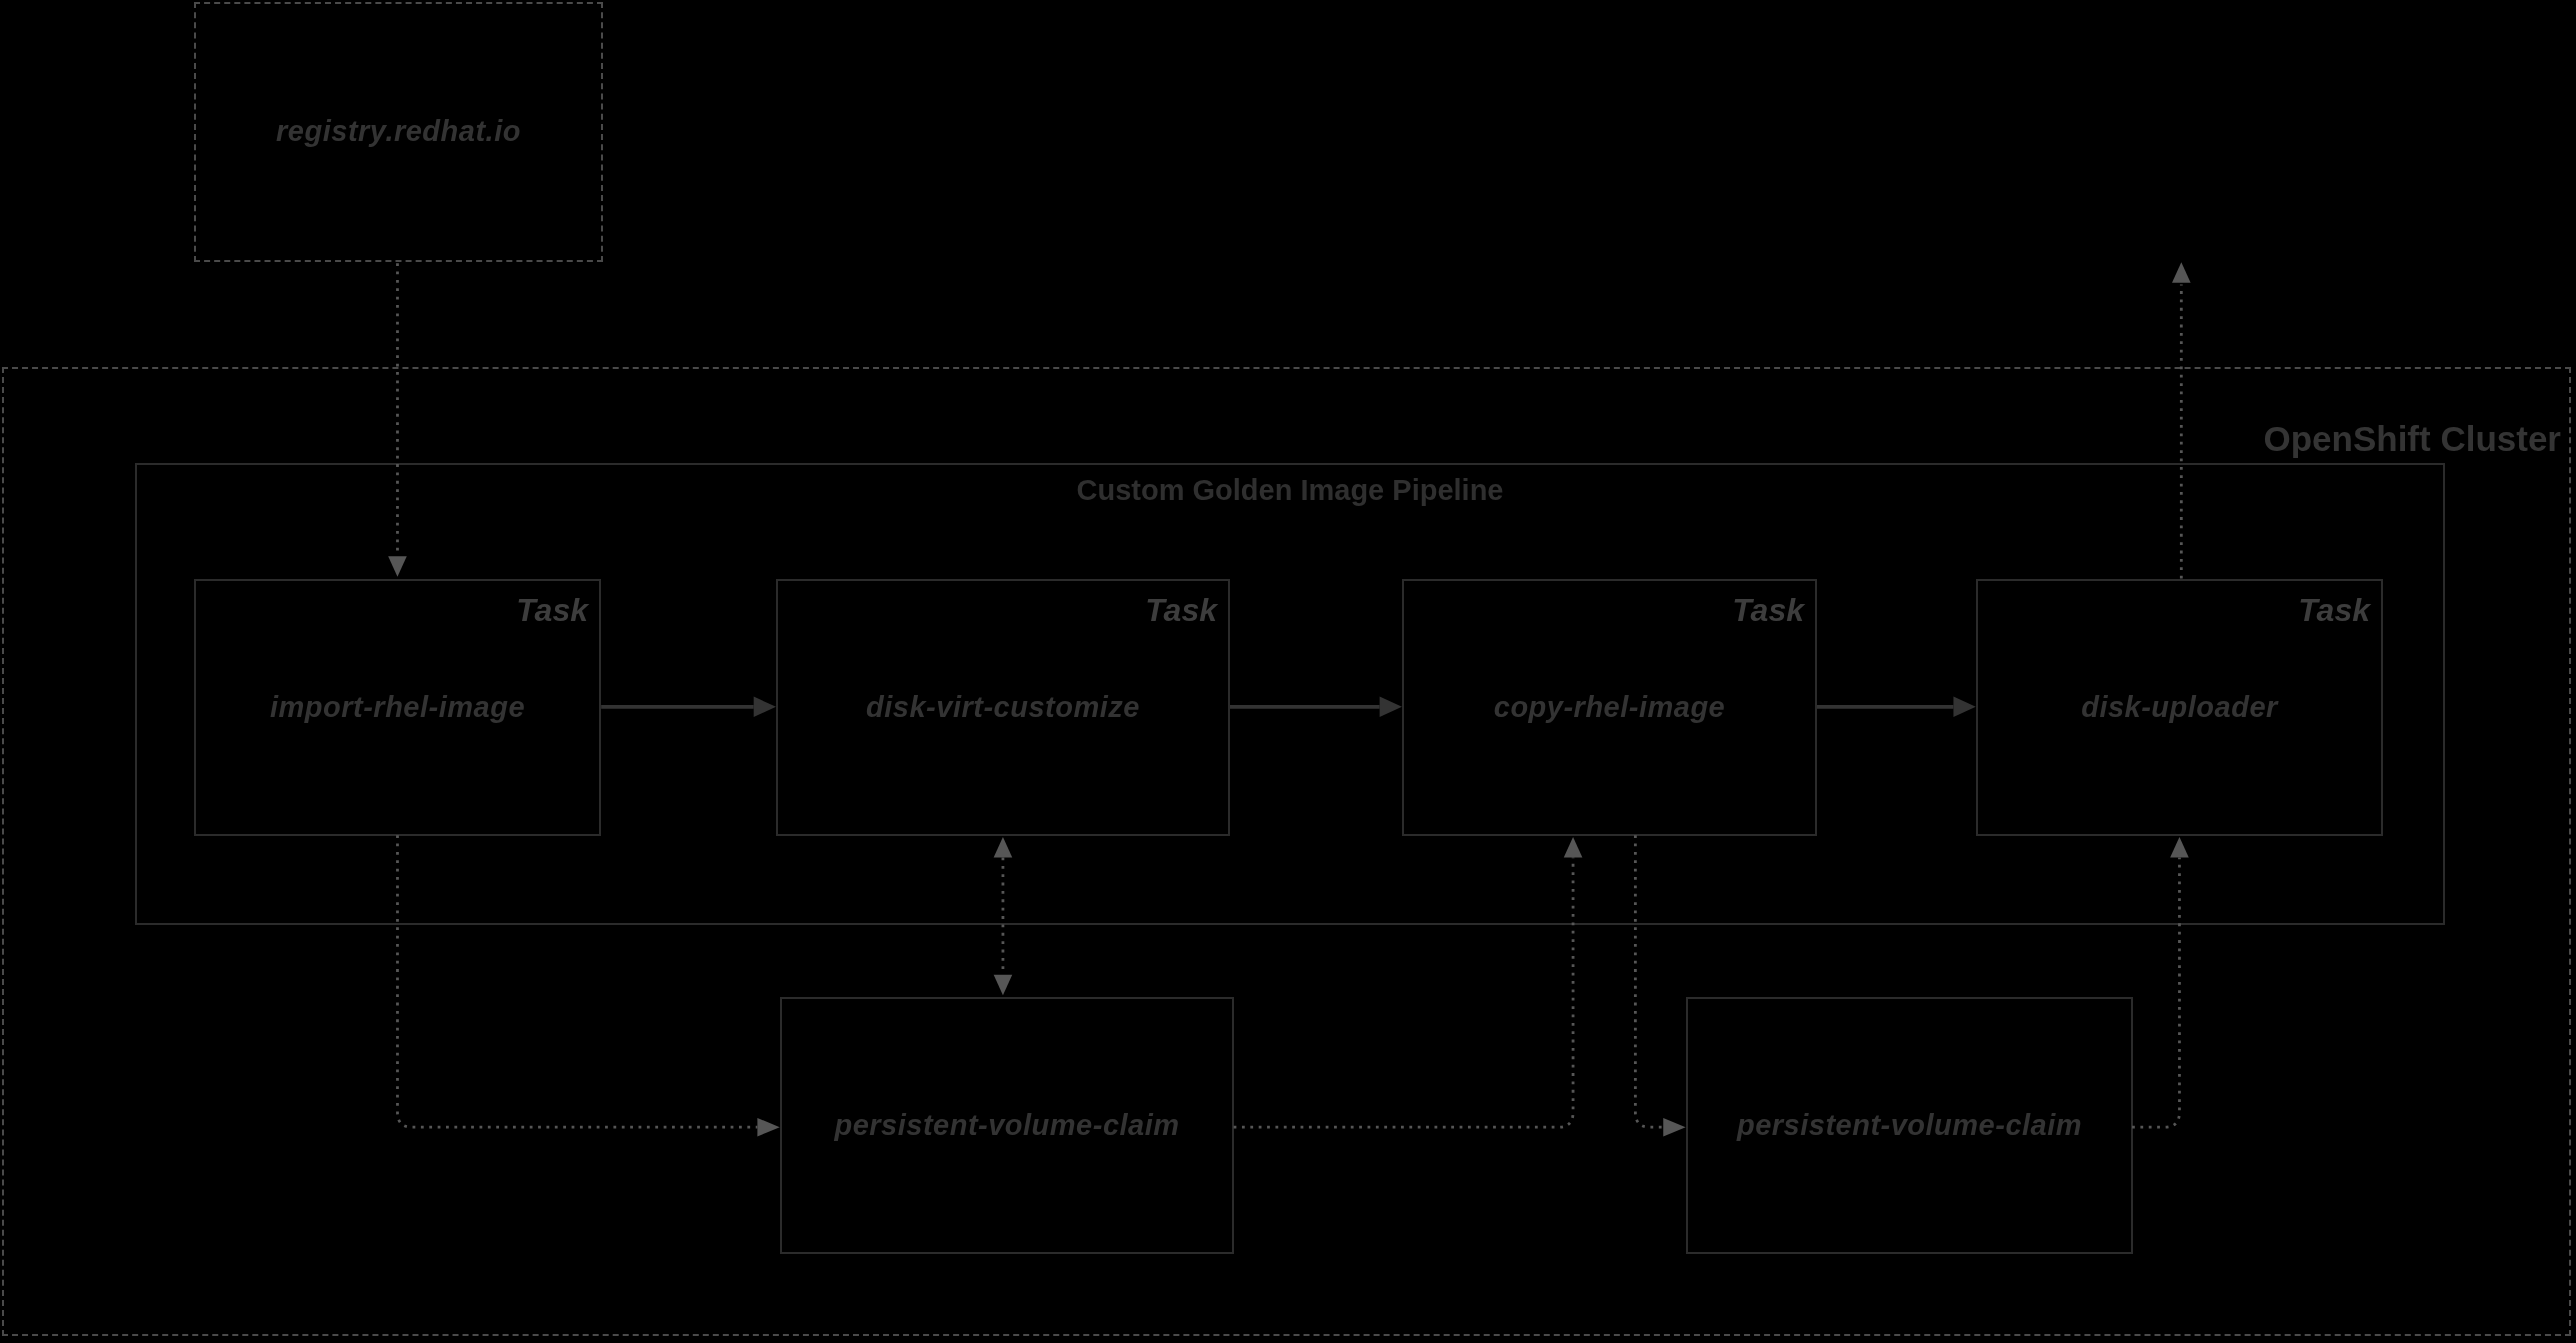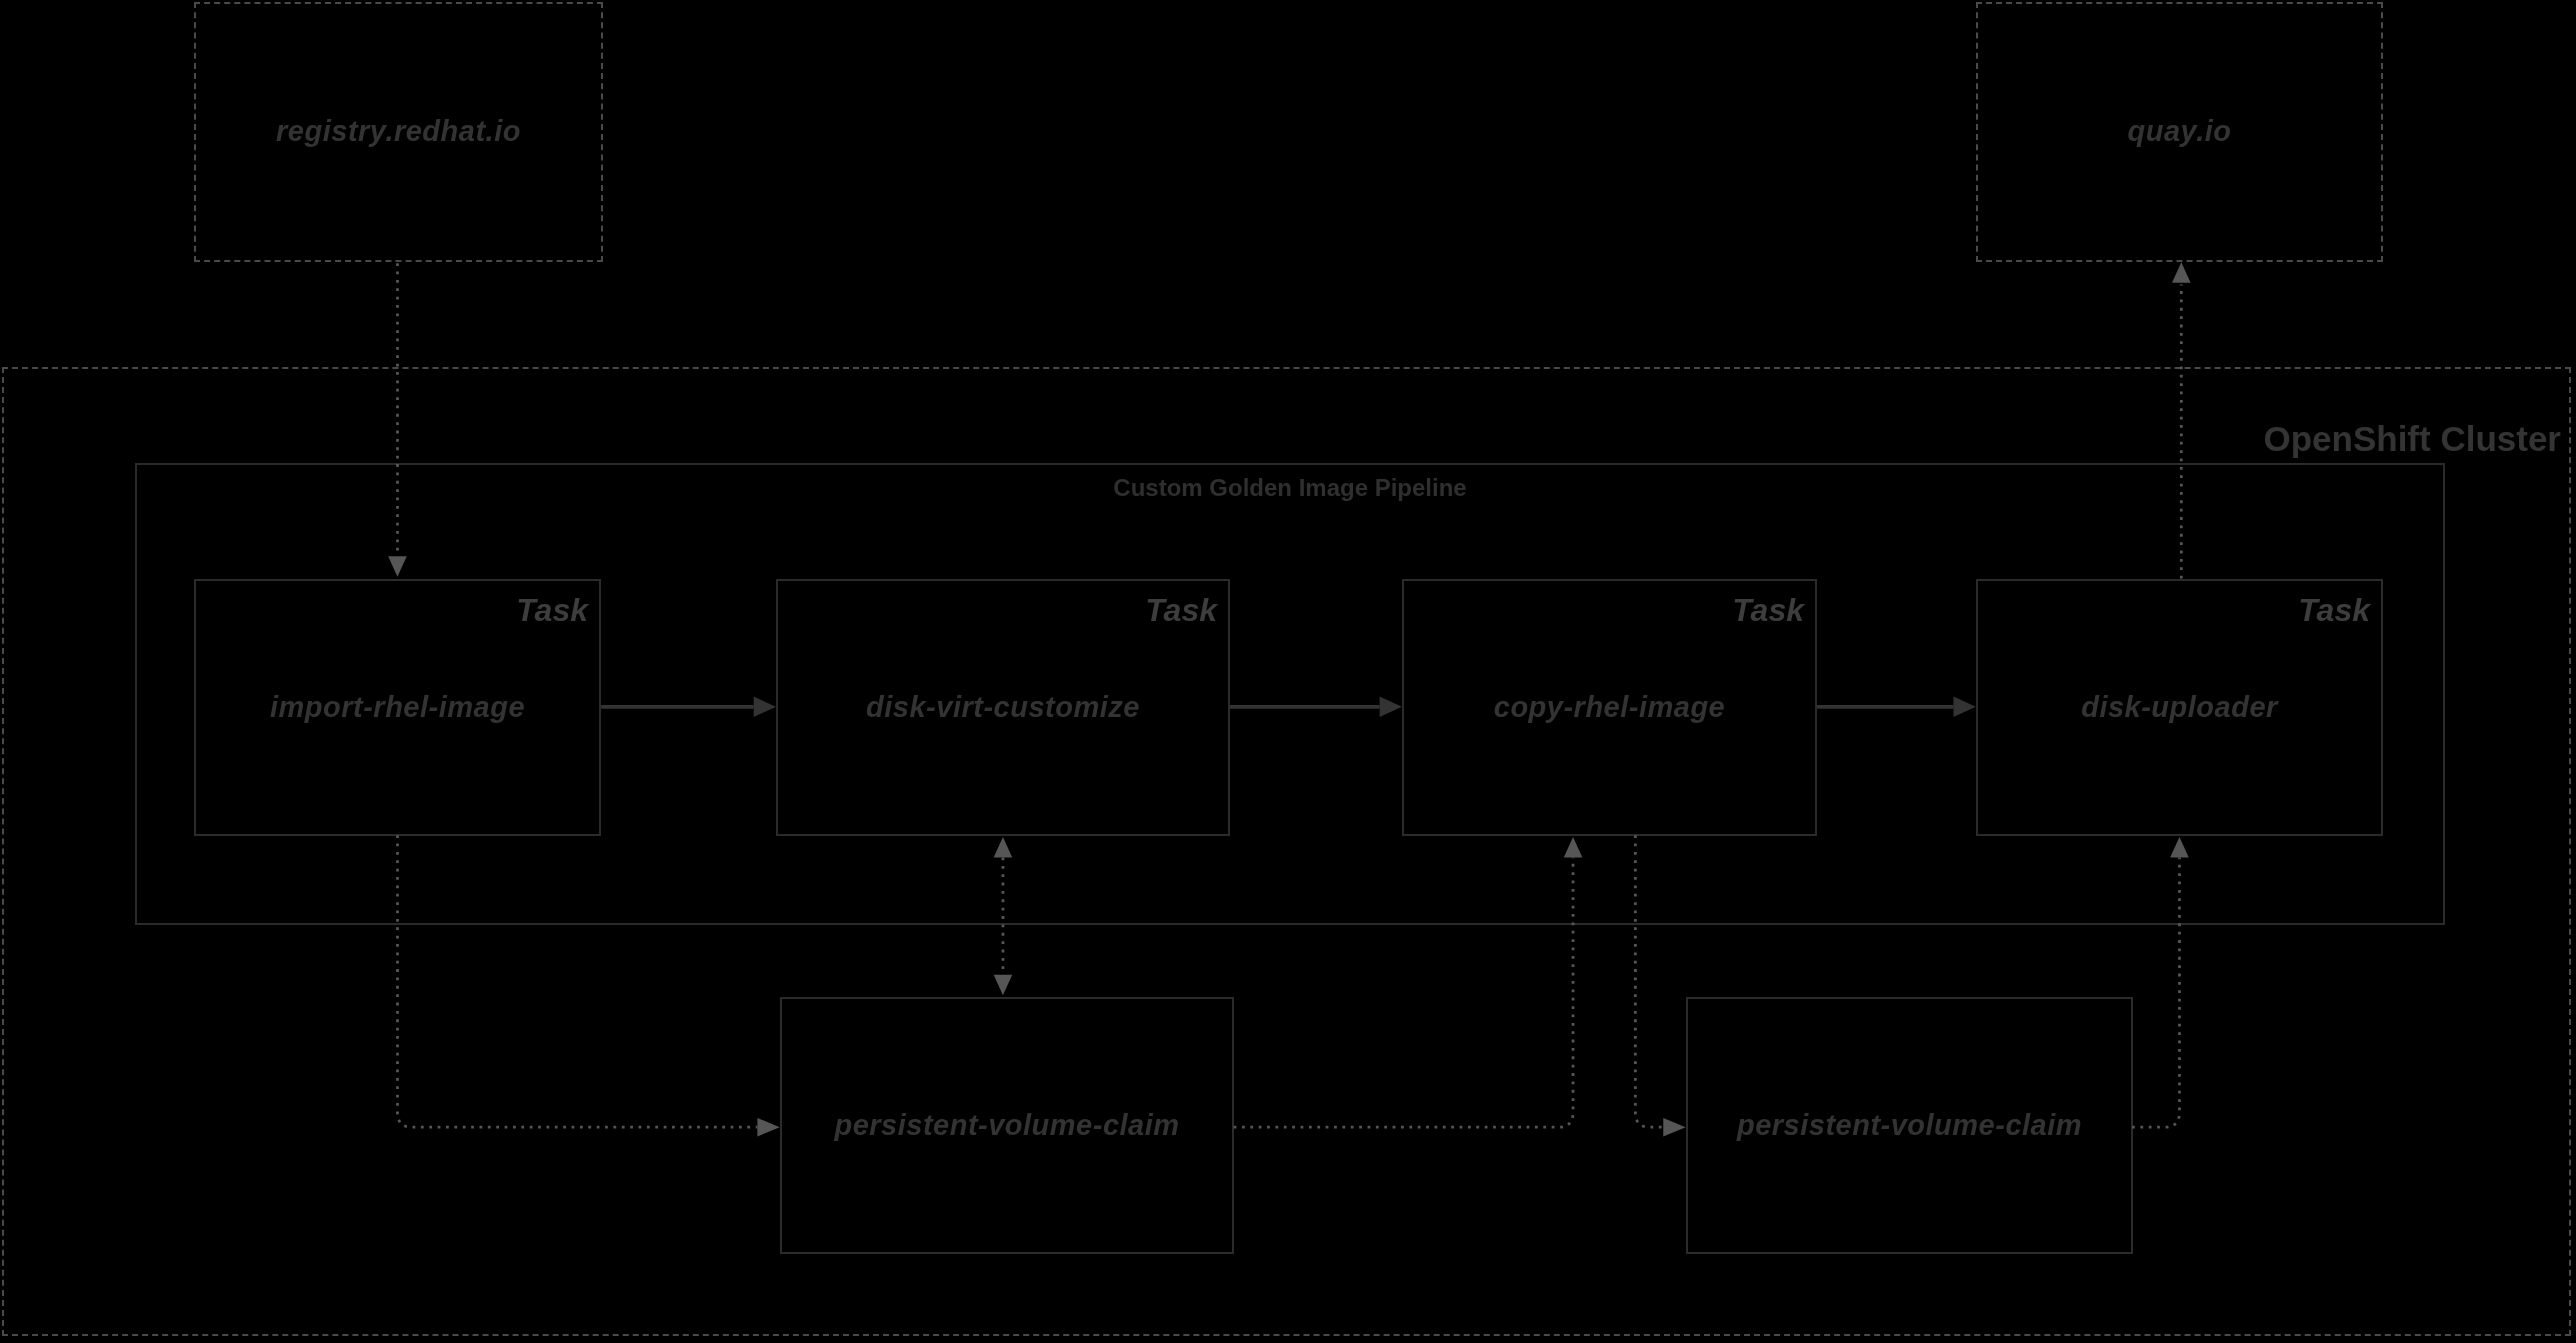--- a/index.html
+++ b/index.html
@@ -46,43 +46,40 @@
     position:absolute;top:383px;right:15px;
     font-weight:bold;font-size:35px;color:var(--cluster-label);margin-top:36px;
   }
   .pipeline{
     position:absolute;left:135px;top:463px;width:2310px;height:462px;
     border:2.8px solid var(--solid-stroke);
   }
   .pipeline-title{
     position:absolute;left:135px;top:474px;width:2310px;
     text-align:center;
-    font-weight:bold;font-size:24px;color:var(--title);
+    font-weight:bold;font-size:29px;color:var(--title);
   }
   svg.overlay{
     position:absolute;left:0;top:0;
     pointer-events:none;
   }
   svg .dotted{stroke:var(--dotted-stroke);stroke-width:3;fill:none;stroke-dasharray:3 6;}
   svg .solid{stroke:var(--arrow-solid);stroke-width:4;fill:none;}
   svg .dotted-head{fill:var(--dotted-stroke);stroke:none;}
   svg .solid-head{fill:var(--arrow-solid);stroke:none;}
 </style>
 </head>
 <body>
 
 <div class="stage">
 
   <div class="node dashed-box" style="left:194px;top:1.9px;width:409px;height:260px;">
     <span class="name">registry.redhat.io</span>
   </div>
 
-  <div class="node dashed-box" style="left:1976px;top:1.9px;width:407px;height:260px;">
-    <span class="name">quay.io</span>
-  </div>
 
   <div class="cluster"></div>
   <div class="cluster-label">OpenShift Cluster</div>
 
   <div class="pipeline"></div>
   <div class="pipeline-title">Custom Golden Image Pipeline</div>
 
   <div class="node solid-box" style="left:194px;top:579px;width:407px;height:257px;">
     <span class="task-badge">Task</span>
     <span class="name">import-rhel-image</span>

